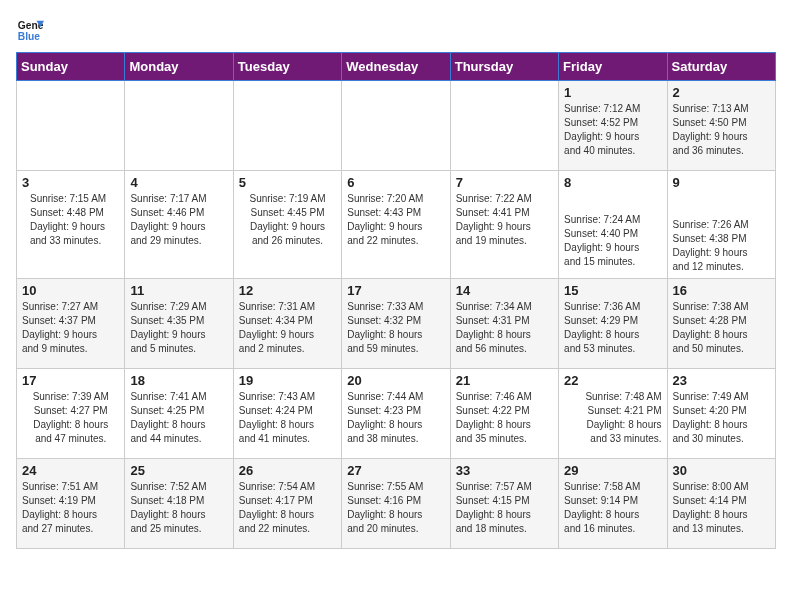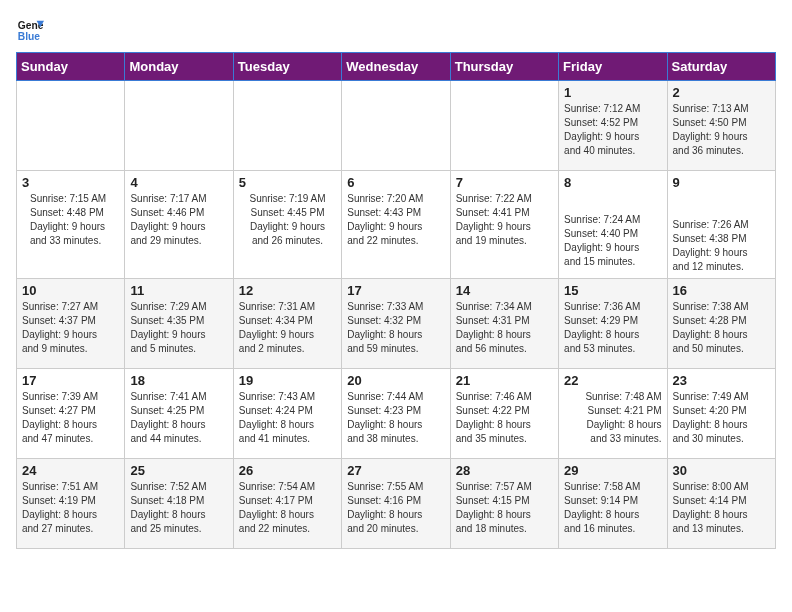--- a/index.html
+++ b/index.html
@@ -234,21 +234,21 @@
           <span class="day-number">16</span>
           <div class="day-info" style="white-space: pre-line;">Sunrise: 7:38 AM
 Sunset: 4:28 PM
 Daylight: 8 hours
 and 50 minutes.</div>
         </td>
       </tr>
       <tr>
         <td>
           <span class="day-number">17</span>
-          <div class="day-info" style="white-space: pre-line;">Sunrise: 7:39 AM
+          <div class="day-info" style="white-space: pre-line; text-align: center;">Sunrise: 7:39 AM
 Sunset: 4:27 PM
 Daylight: 8 hours
 and 47 minutes.</div>
         </td>
         <td>
           <span class="day-number">18</span>
           <div class="day-info" style="white-space: pre-line;">Sunrise: 7:41 AM
 Sunset: 4:25 PM
 Daylight: 8 hours
 and 44 minutes.</div>
@@ -312,21 +312,21 @@
 and 22 minutes.</div>
         </td>
         <td>
           <span class="day-number">27</span>
           <div class="day-info" style="white-space: pre-line;">Sunrise: 7:55 AM
 Sunset: 4:16 PM
 Daylight: 8 hours
 and 20 minutes.</div>
         </td>
         <td>
-          <span class="day-number">28</span>
+          <span class="day-number">33</span>
           <div class="day-info" style="white-space: pre-line;">Sunrise: 7:57 AM
 Sunset: 4:15 PM
 Daylight: 8 hours
 and 18 minutes.</div>
         </td>
         <td>
           <span class="day-number">29</span>
           <div class="day-info" style="white-space: pre-line;">Sunrise: 7:58 AM
 Sunset: 9:14 PM
 Daylight: 8 hours

